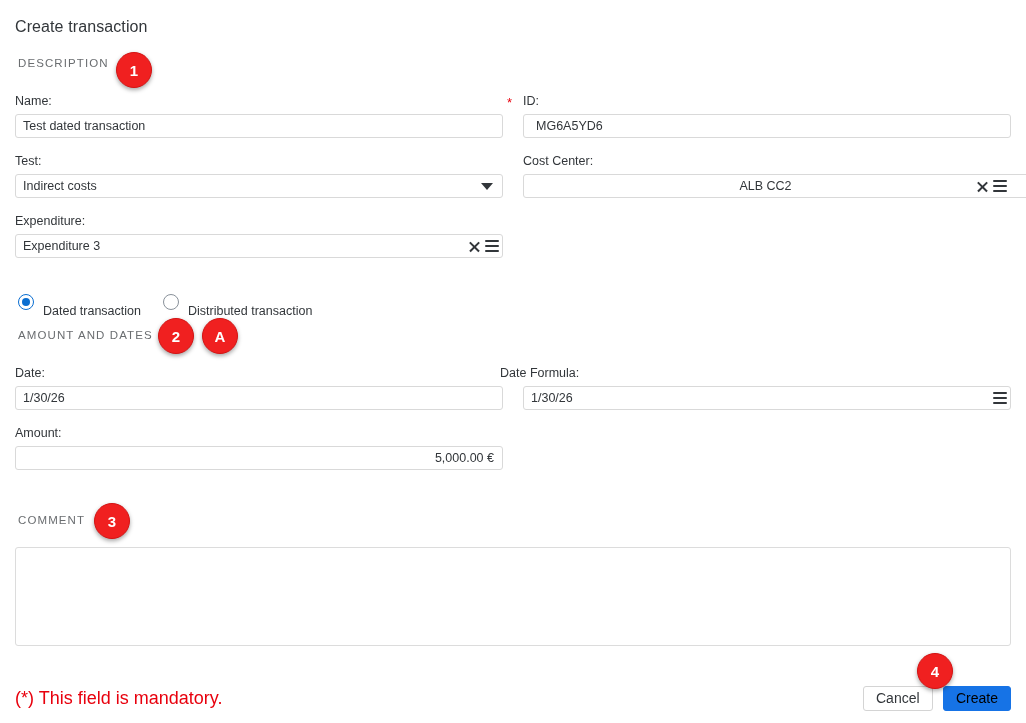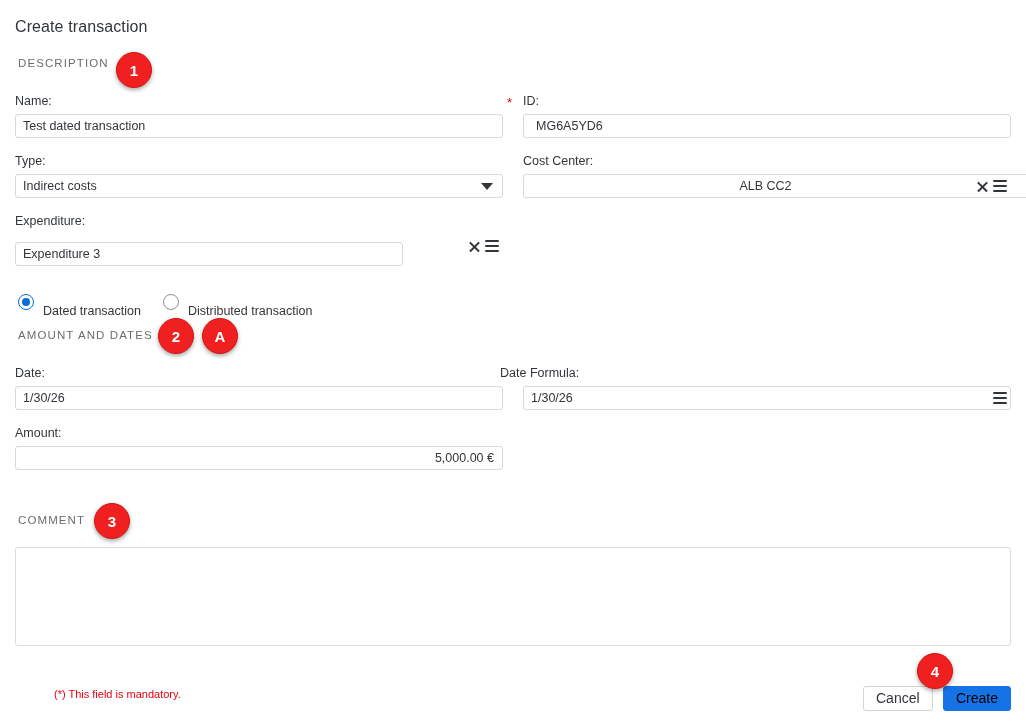--- a/index.html
+++ b/index.html
@@ -186,24 +186,23 @@
     font-size: 12.5px;
     color: #32363a;
     padding: 6px 8px;
   }
 
   
   #mandatory-note {
     position: absolute;
     left: 15px;
     top: 688px;
-    font-size: 11px;
+    font-size: 18px;
     color: #e8000d;
     white-space: nowrap;
-    margin-left: 39px;
   }
   .btn {
     position: absolute;
     box-sizing: border-box;
     height: 25px;
     border-radius: 3px;
     font-family: "Liberation Sans", sans-serif;
     font-size: 14px;
     cursor: pointer;
     padding: 0 12px;
@@ -232,39 +231,39 @@
 <div class="section-header" id="sec-description">DESCRIPTION</div>
 <div class="badge" id="badge-1">1</div>
 
 <div class="field-label" style="left:15px; top:94px;">Name:</div>
 <input class="inp" id="name-input" style="left: 15px; top: 114px; width: 488px;" value="Test dated transaction">
 
 <div class="req-asterisk" style="left:507px; top:96px;">*</div>
 <div class="field-label" style="left:523px; top:94px;">ID:</div>
 <input class="inp" id="id-input" style="left: 523px; top: 114px; width: 488px; padding-left: 12px;" value="MG6A5YD6">
 
-<div class="field-label" style="left:15px; top:154px;">Type:</div>
+<div class="field-label" style="left:15px; top:154px;">Test:</div>
 <input class="inp with-one-icon" id="type-input" style="left: 15px; top: 174px; width: 488px;" value="Indirect costs">
 <div class="field-icons" style="left:481px; top:174px;">
   <span class="icon-caret"></span>
 </div>
 
 <div class="field-label" style="left:523px; top:154px;">Cost Center:</div>
 <input class="inp with-icons" id="cost-center-input" style="left: 523px; top: 174px; width: 520px; text-align: center;" value="ALB CC2">
 <div class="field-icons" style="left:976px; top:174px;">
   <span class="icon-x"></span>
   <span class="icon-menu">
       <span></span>
       <span></span>
       <span></span>
     </span>
 </div>
 
 <div class="field-label" style="left:15px; top:214px;">Expenditure:</div>
-<input class="inp with-icons" id="expenditure-input" style="left: 15px; top: 242px; width: 388px;" value="Expenditure 3">
+<input class="inp with-icons" id="expenditure-input" style="left: 15px; top: 234px; width: 488px;" value="Expenditure 3">
 <div class="field-icons" style="left:468px; top:234px;">
   <span class="icon-x"></span>
   <span class="icon-menu">
       <span></span>
       <span></span>
       <span></span>
     </span>
 </div>
 
 <div class="radio-row">

